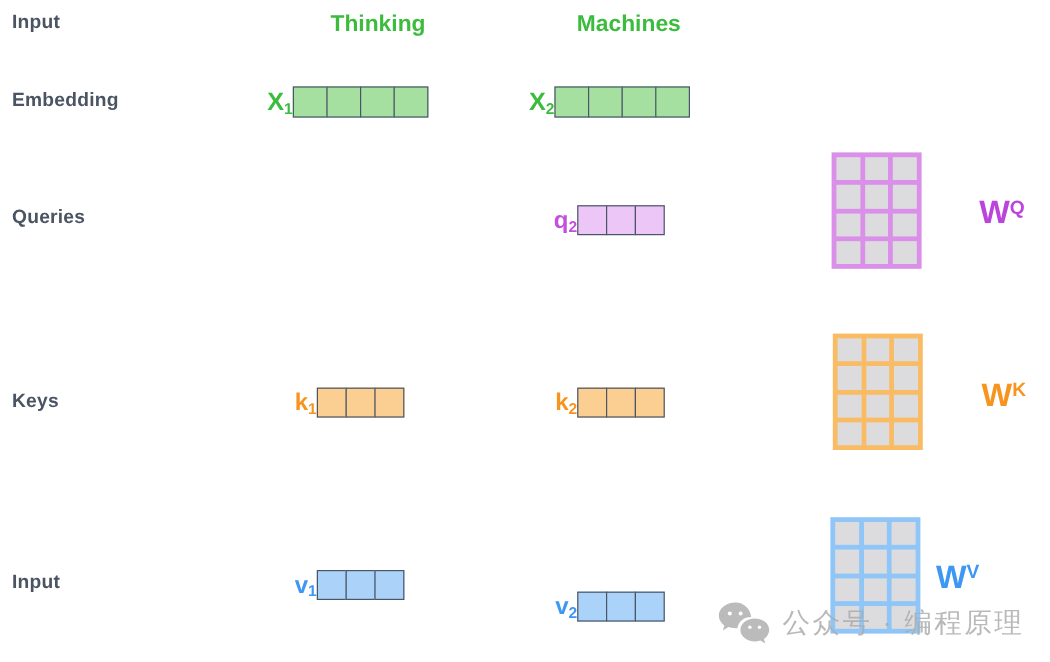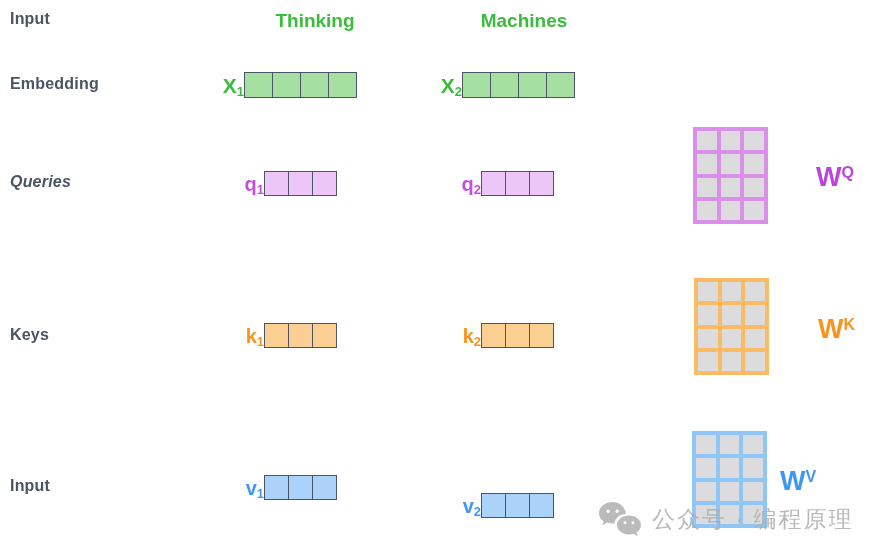--- a/index.html
+++ b/index.html
@@ -121,30 +121,22 @@
   <div class="abs vec-group" style="left:434px; top:72px;">
     <span class="vec-label lbl-green"><span>X</span><span class="sub">2</span></span>
     <div class="vec vec-x fill-green">
         <div class="cell"></div>
         <div class="cell"></div>
         <div class="cell"></div>
         <div class="cell"></div>
       </div>
   </div>
 
-  <div class="abs row-label" style="left:10px; top:173px;font-style:italic;">Queries</div>
-
-  <div class="abs vec-group" style="left:244px; top:171px;">
-    <span class="vec-label lbl-purple"><span>q</span><span class="sub">1</span></span>
-    <div class="vec vec-s fill-purple">
-        <div class="cell"></div>
-        <div class="cell"></div>
-        <div class="cell"></div>
-      </div>
-  </div>
+  <div class="abs row-label" style="left:10px; top:173px;">Queries</div>
+
 
   <div class="abs vec-group" style="left:461px; top:171px;">
     <span class="vec-label lbl-purple"><span>q</span><span class="sub">2</span></span>
     <div class="vec vec-s fill-purple">
         <div class="cell"></div>
         <div class="cell"></div>
         <div class="cell"></div>
       </div>
   </div>
 

